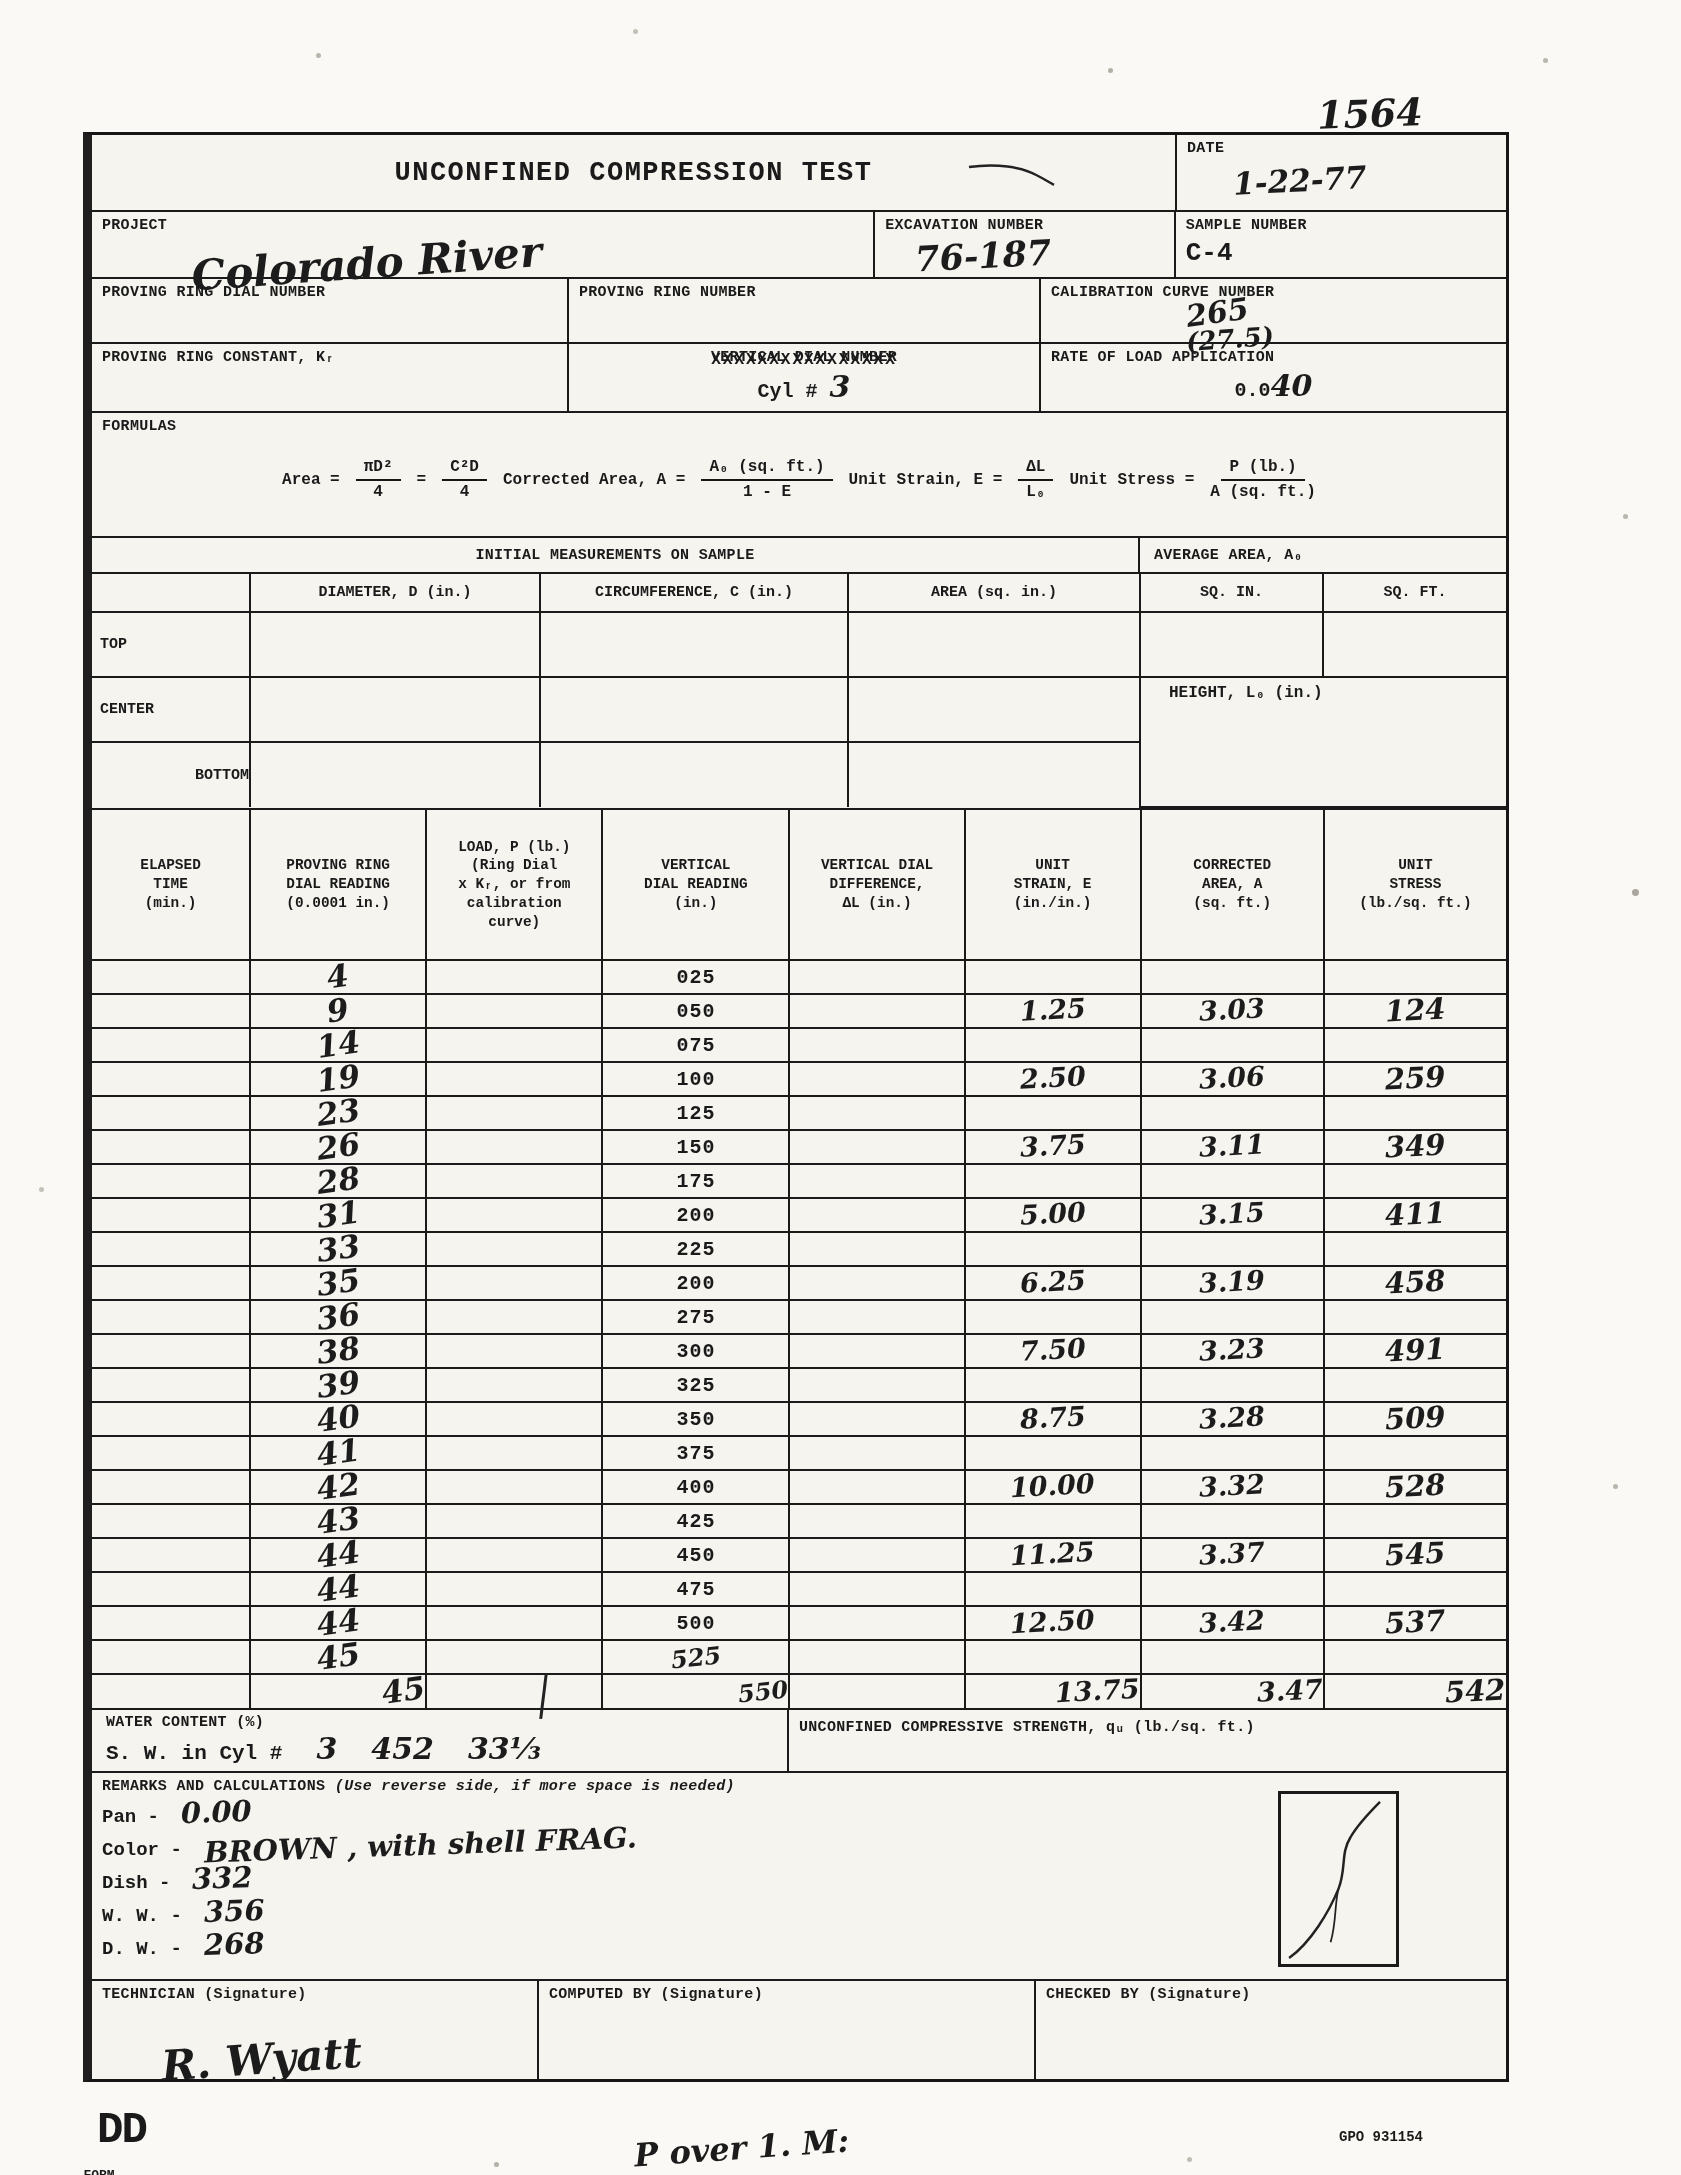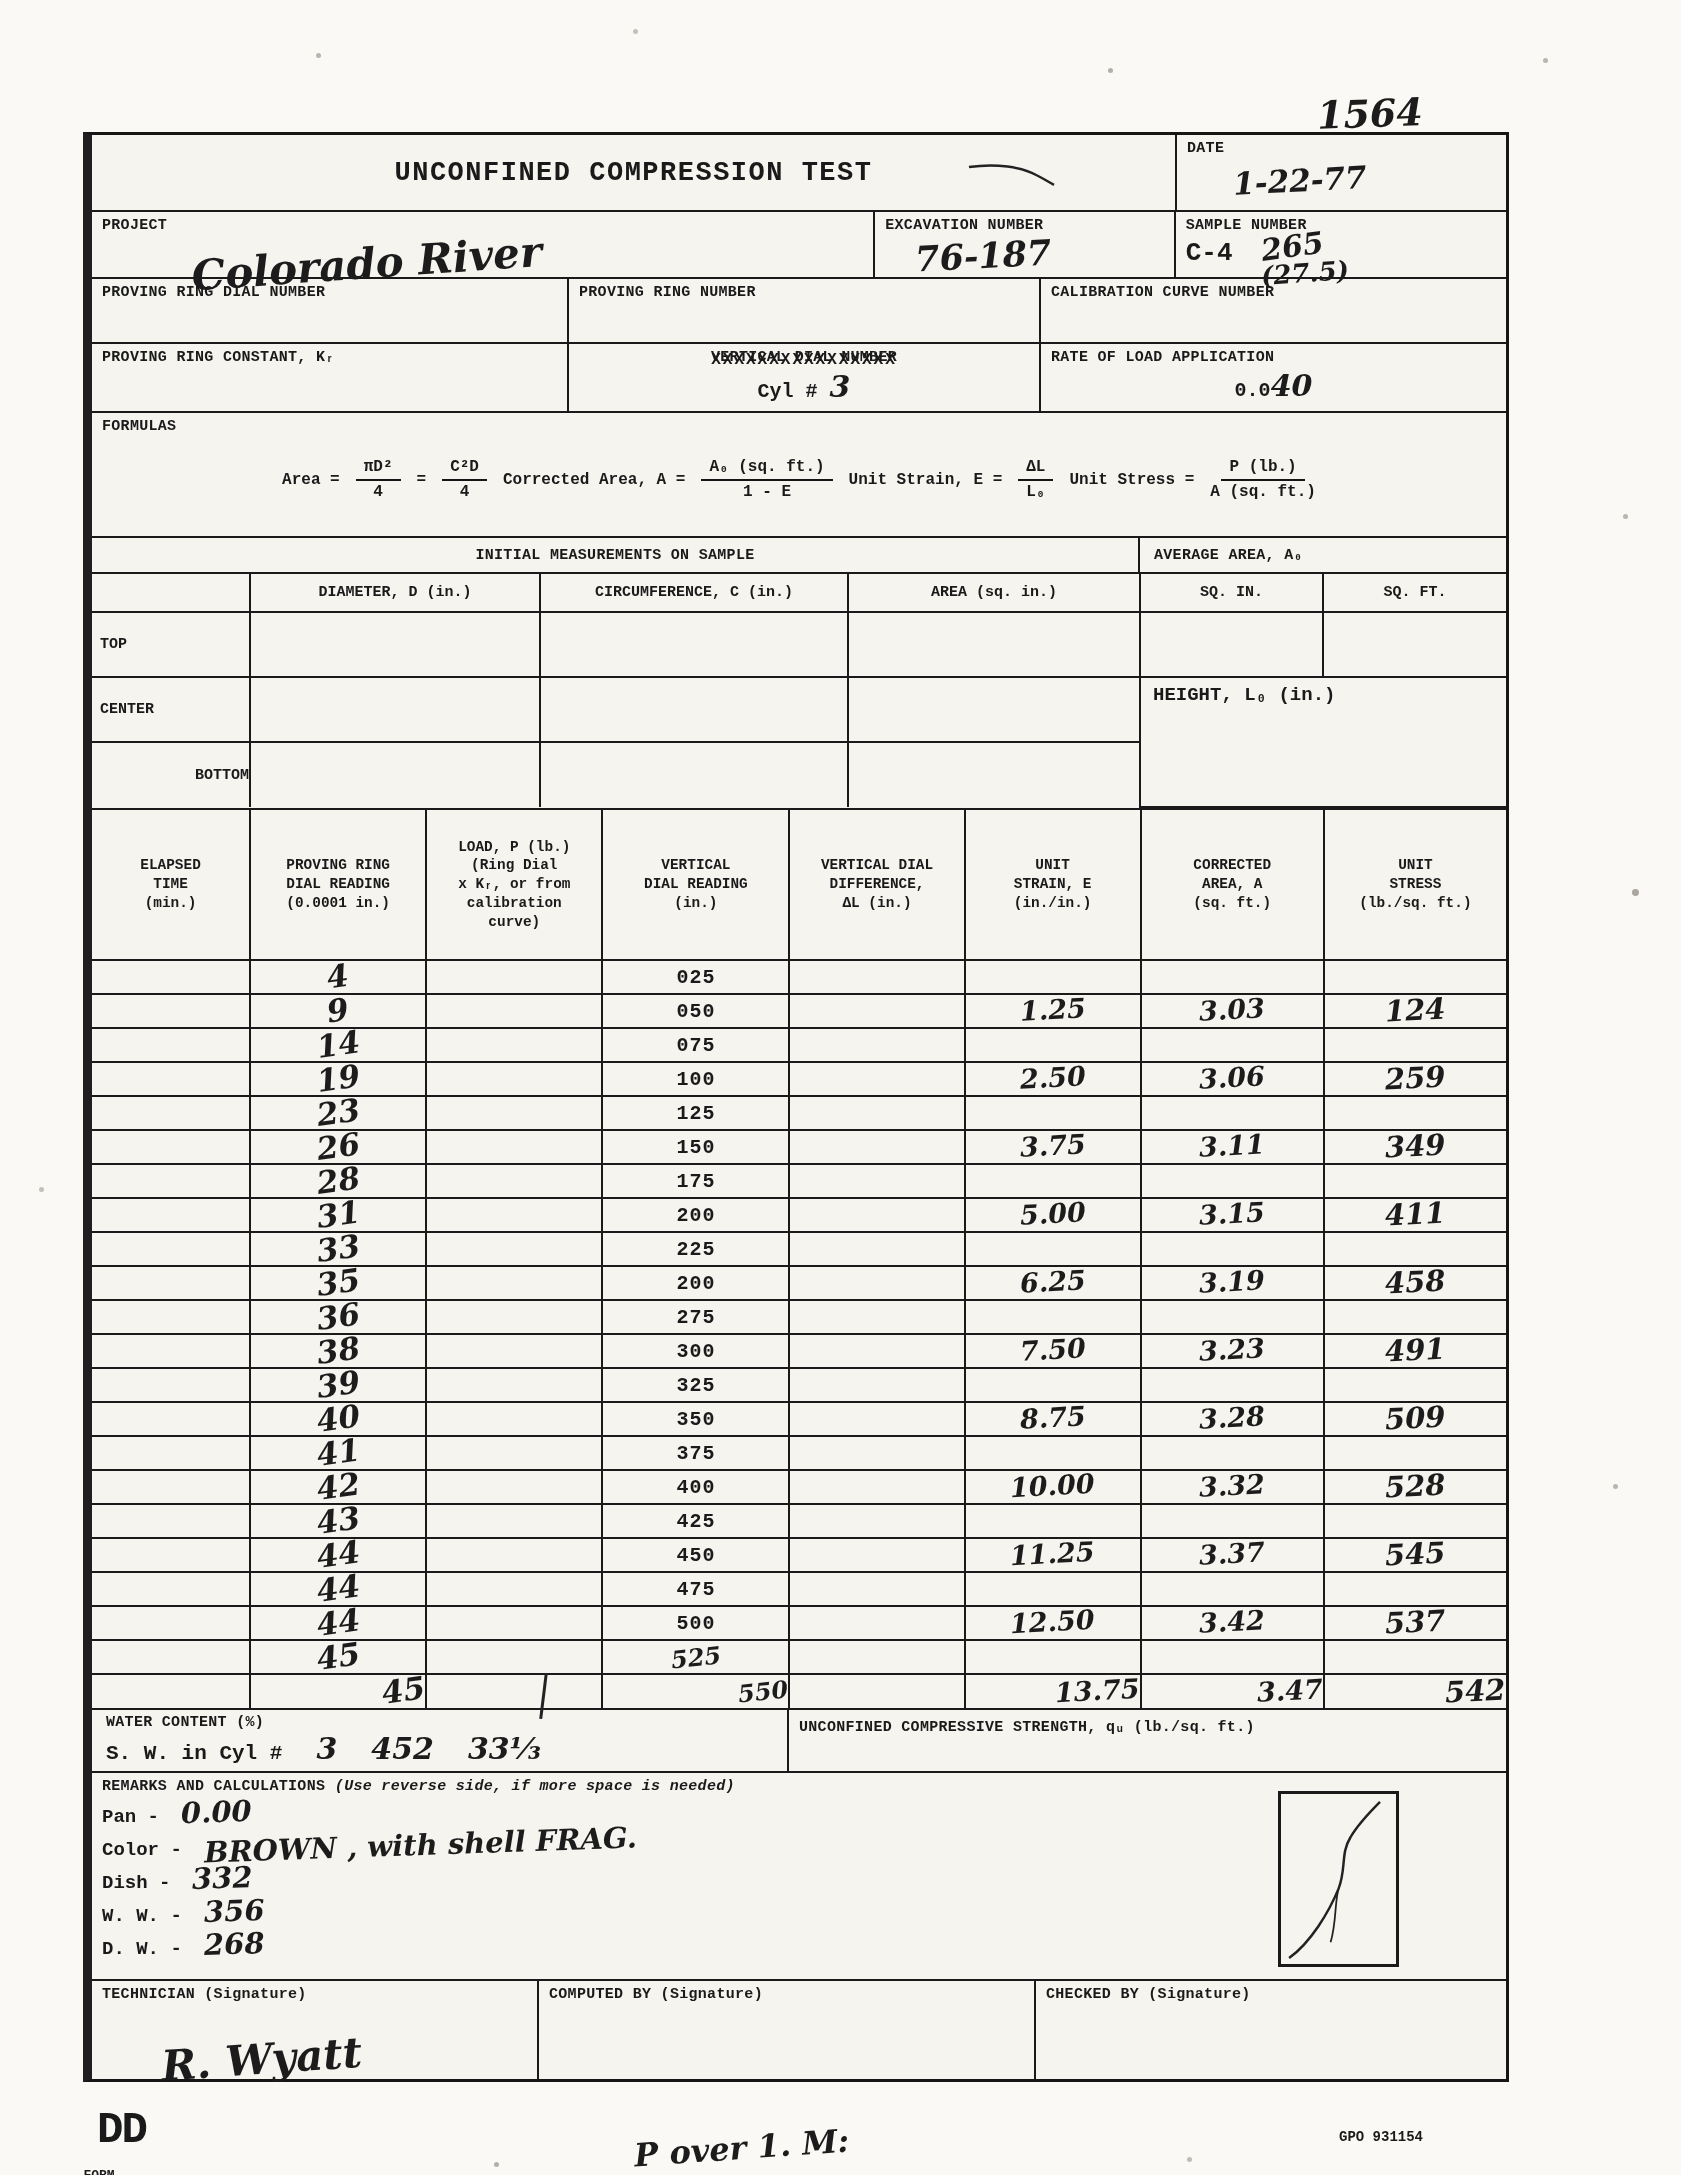--- a/index.html
+++ b/index.html
@@ -49,21 +49,21 @@
   .date-cell { width: 329px; }
   .date-value { font-size: 31px; font-weight: bold; margin: 2px 0 0 46px; transform: rotate(-3deg); }
 
   
   .project-row { height: 67px; }
   .project-cell { width: 790px; }
   .project-value { font-size: 42px; font-weight: bold; margin: -6px 0 0 89px; transform: rotate(-4deg); }
   .excav-cell { width: 303px; }
   .excav-value { font-size: 35px; font-weight: bold; margin: -2px 0 0 30px; transform: rotate(-3deg); }
   .sample-cell { width: 333px; }
-  .sample-flex { display:flex; align-items:flex-start; gap: 28px; margin-top: -4px; }
+  .sample-flex { display:flex; align-items:flex-start; gap: 28px; margin-top: -4px; flex-direction: column; }
   .sample-prefix { font-size: 26px; font-weight: bold; margin-top: 8px; }
   .sample-stack { display:flex; flex-direction:column; line-height: 1.0; }
   .sample-main { font-size: 30px; font-weight: bold; transform: rotate(-8deg); }
   .sample-sub { font-size: 26px; font-weight: bold; transform: rotate(-4deg); }
 
   
   .ring-row { height: 65px; }
   .ring-c1 { width: 477px; } .ring-c2 { width: 472px; } .ring-c3 { flex: 1; }
 
   
@@ -97,21 +97,21 @@
   td, th { border: 2px solid #1a1a1a; vertical-align: middle; }
   td:first-child, th:first-child { border-left: none; }
   td:last-child, th:last-child { border-right: none; }
   tr:first-child th, tr:first-child td { border-top: none; }
   tr:last-child td { border-bottom: none; text-align: right; }
 
   .meas-wrap { border-bottom: 2px solid #1a1a1a; }
   .meas-table th { height: 38px; font-size: 15px; font-weight: bold; text-align:center; }
   .meas-table td { height: 65px; }
   .meas-rowlabel { font-size: 15px; font-weight: bold; padding-left: 8px; text-align:left; }
-  .height-cell { vertical-align: top; text-align:left; padding: 6px 0 0 12px; font-size: 19px; font-weight: bold; }
+  .height-cell { vertical-align: top; text-align:left; padding: 6px 0 0 28px; font-size: 16px; font-weight: bold; }
 
   
   .data-wrap { border-bottom: 2px solid #1a1a1a; position: relative; }
   .data-table th {
     height: 150px; font-size: 14.4px; font-weight: bold;
     white-space: pre-line; line-height: 1.3; text-align: center; vertical-align: middle;
   }
   .data-table td { height: 34px; text-align: center; overflow: visible; }
   .ring-num { display:inline-block; font-size: 31px; font-weight: bold; transform: rotate(-8deg); line-height: .9; }
   .vd-typed { font-size: 20px; font-weight: bold; letter-spacing: 1px; }

